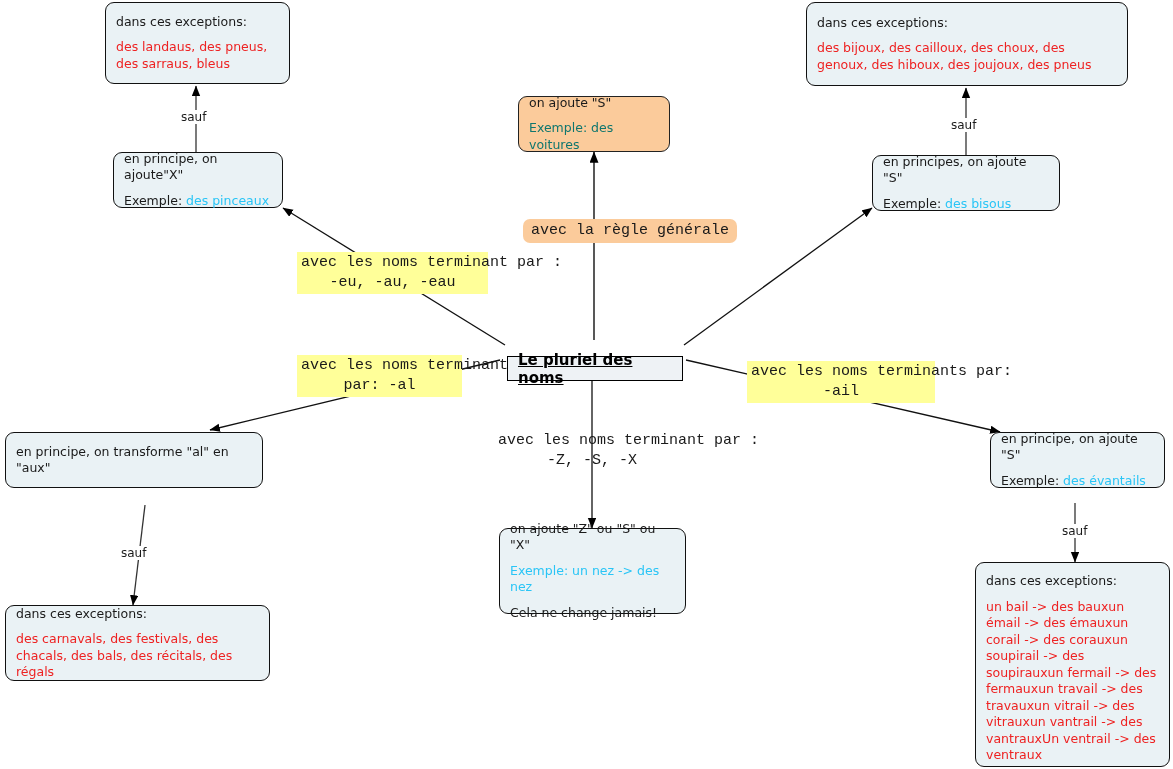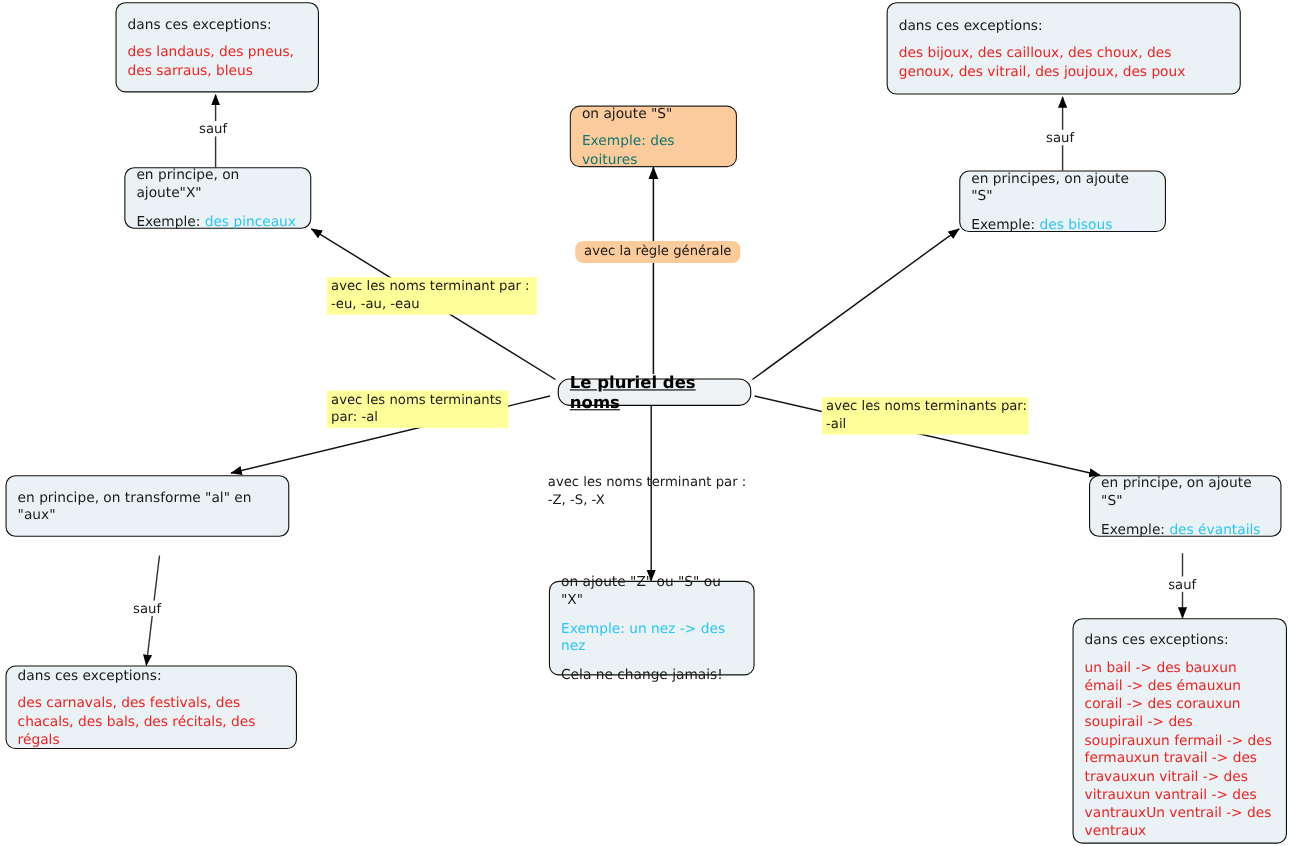--- a/index.html
+++ b/index.html
@@ -65,25 +65,26 @@
     color: #000000;
     text-decoration: underline;
     padding: 0 10px;
   }
 
   .linklabel {
     position: absolute;
     box-sizing: border-box;
     background: #ffff99;
     color: #1a1a1a;
-    font-size: 12px;
+    font-size: 15px;
     line-height: 1.33;
-    text-align: left;
+    text-align: center;
     padding: 1px 4px;
     white-space: nowrap;
+    font-family: Liberation Mono, monospace;
   }
   .linklabel.plain { background: transparent; }
   .sauf {
     position: absolute;
     background: #ffffff;
     color: #1a1a1a;
     font-size: 12px;
     text-align: center;
     padding: 0 3px;
     white-space: nowrap;
@@ -149,21 +150,21 @@
   </div>
 
   <div class="linklabel" style="left:523px; top:219px; background:#fbcb9b; border-radius:7px; padding:2px 8px;">
     <span>avec la règle générale</span>
   </div>
 
   <div class="node" style="left:806px; top:2px; width:322px; height:84px;">
     <span class="line">dans ces exceptions:</span>
     <span class="line exc">
       <span class="sub">des bijoux, des cailloux, des choux, des genoux,</span>
-      <span class="sub">des vitrail, des joujoux, des poux</span>
+      <span class="sub">des hiboux, des joujoux, des pneus</span>
     </span>
   </div>
 
   <div class="sauf" style="left:948px; top:118px;">sauf</div>
 
   <div class="node" style="left:872px; top:155px; width:188px; height:56px;">
     <span class="line">en principes, on ajoute "S"</span>
     <span class="line ex">
       <span class="lbl">Exemple:</span>
       <span>des bisous</span>
@@ -184,21 +185,21 @@
   <div class="linklabel" style="left:297px; top:355px; width:165px;">
     <span>avec les noms terminants</span><br>
     <span>par: -al</span>
   </div>
 
   <div class="linklabel plain" style="left:494px; top:430px; width:196px;">
     <span>avec les noms terminant par :</span><br>
     <span>-Z, -S, -X</span>
   </div>
 
-  <div class="central" style="left:507px; top:344px; width:176px; height:25px;border-radius:11px;">
+  <div class="central" style="left:507px; top:356px; width:176px; height:25px;">
     <span>Le pluriel des noms</span>
   </div>
 
   <div class="node" style="left:5px; top:432px; width:258px; height:56px;">
     <span class="line">en principe, on transforme "al" en "aux"</span>
   </div>
 
   <div class="sauf" style="left:118px; top:546px;">sauf</div>
 
   <div class="node" style="left:5px; top:605px; width:265px; height:76px;">

